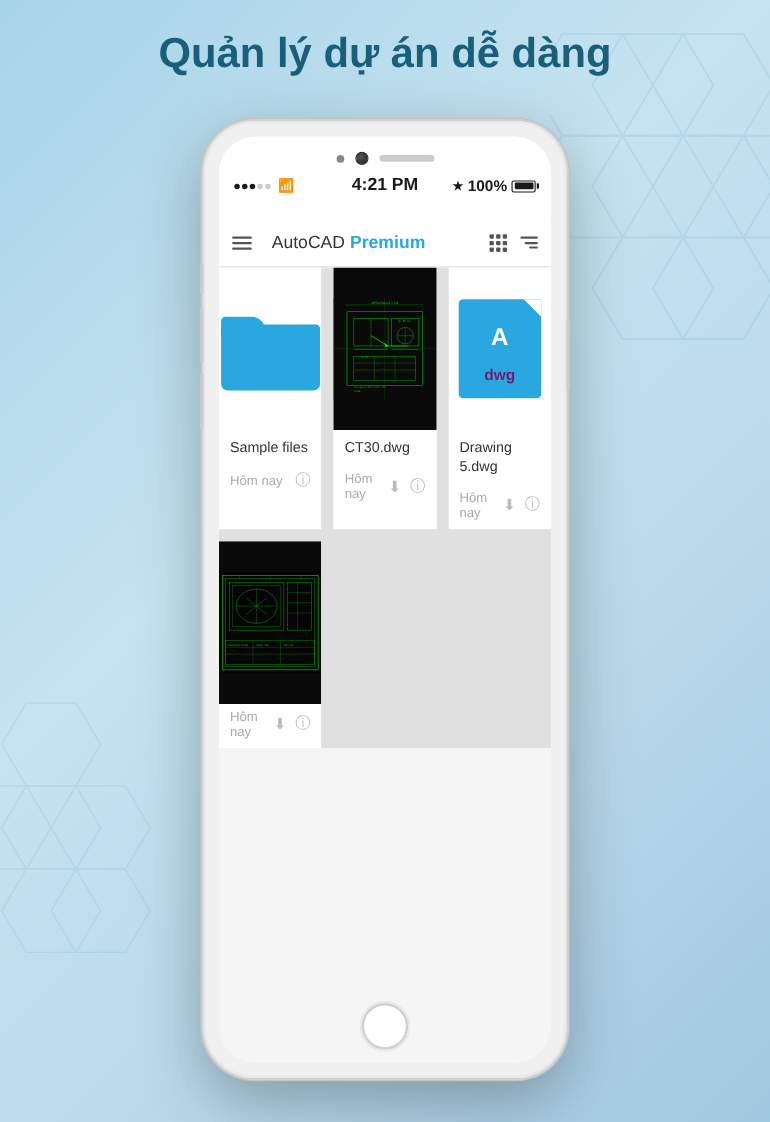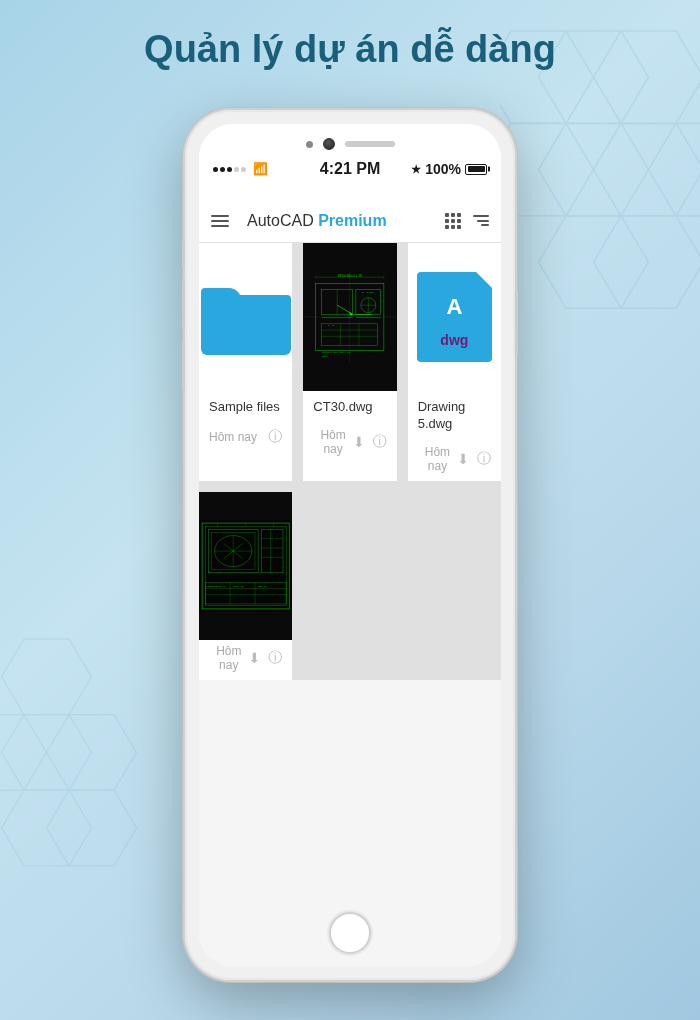--- a/index.html
+++ b/index.html
@@ -426,21 +426,20 @@
       font-weight: 400;
       line-height: 1.3;
       margin-bottom: 2px;
     }
 
     .file-meta {
       display: flex;
       align-items: center;
       justify-content: space-between;
       padding: 4px 10px 8px;
-      text-align: center;
     }
 
     .file-date {
       font-size: 12px;
       color: #aaa;
     }
 
     .file-actions {
       display: flex;
       gap: 8px;

